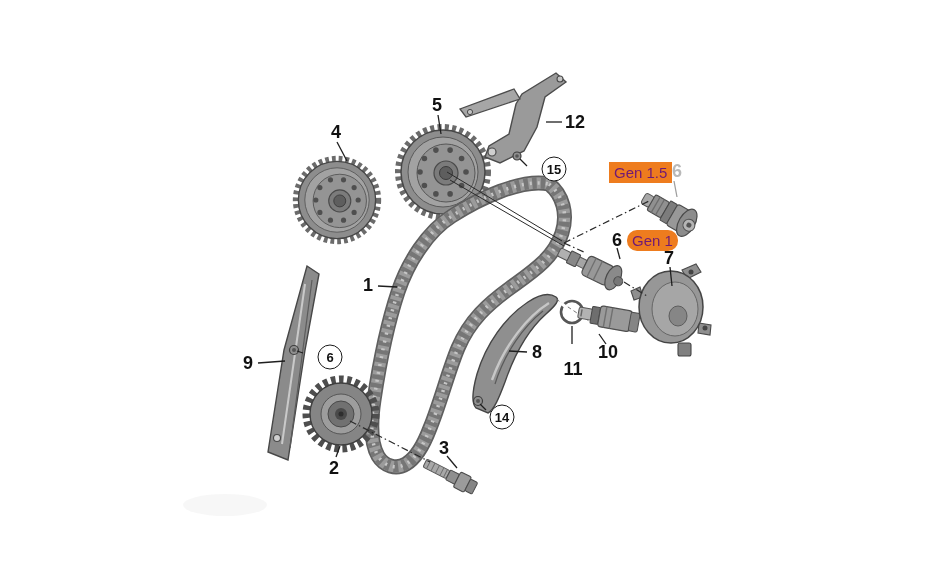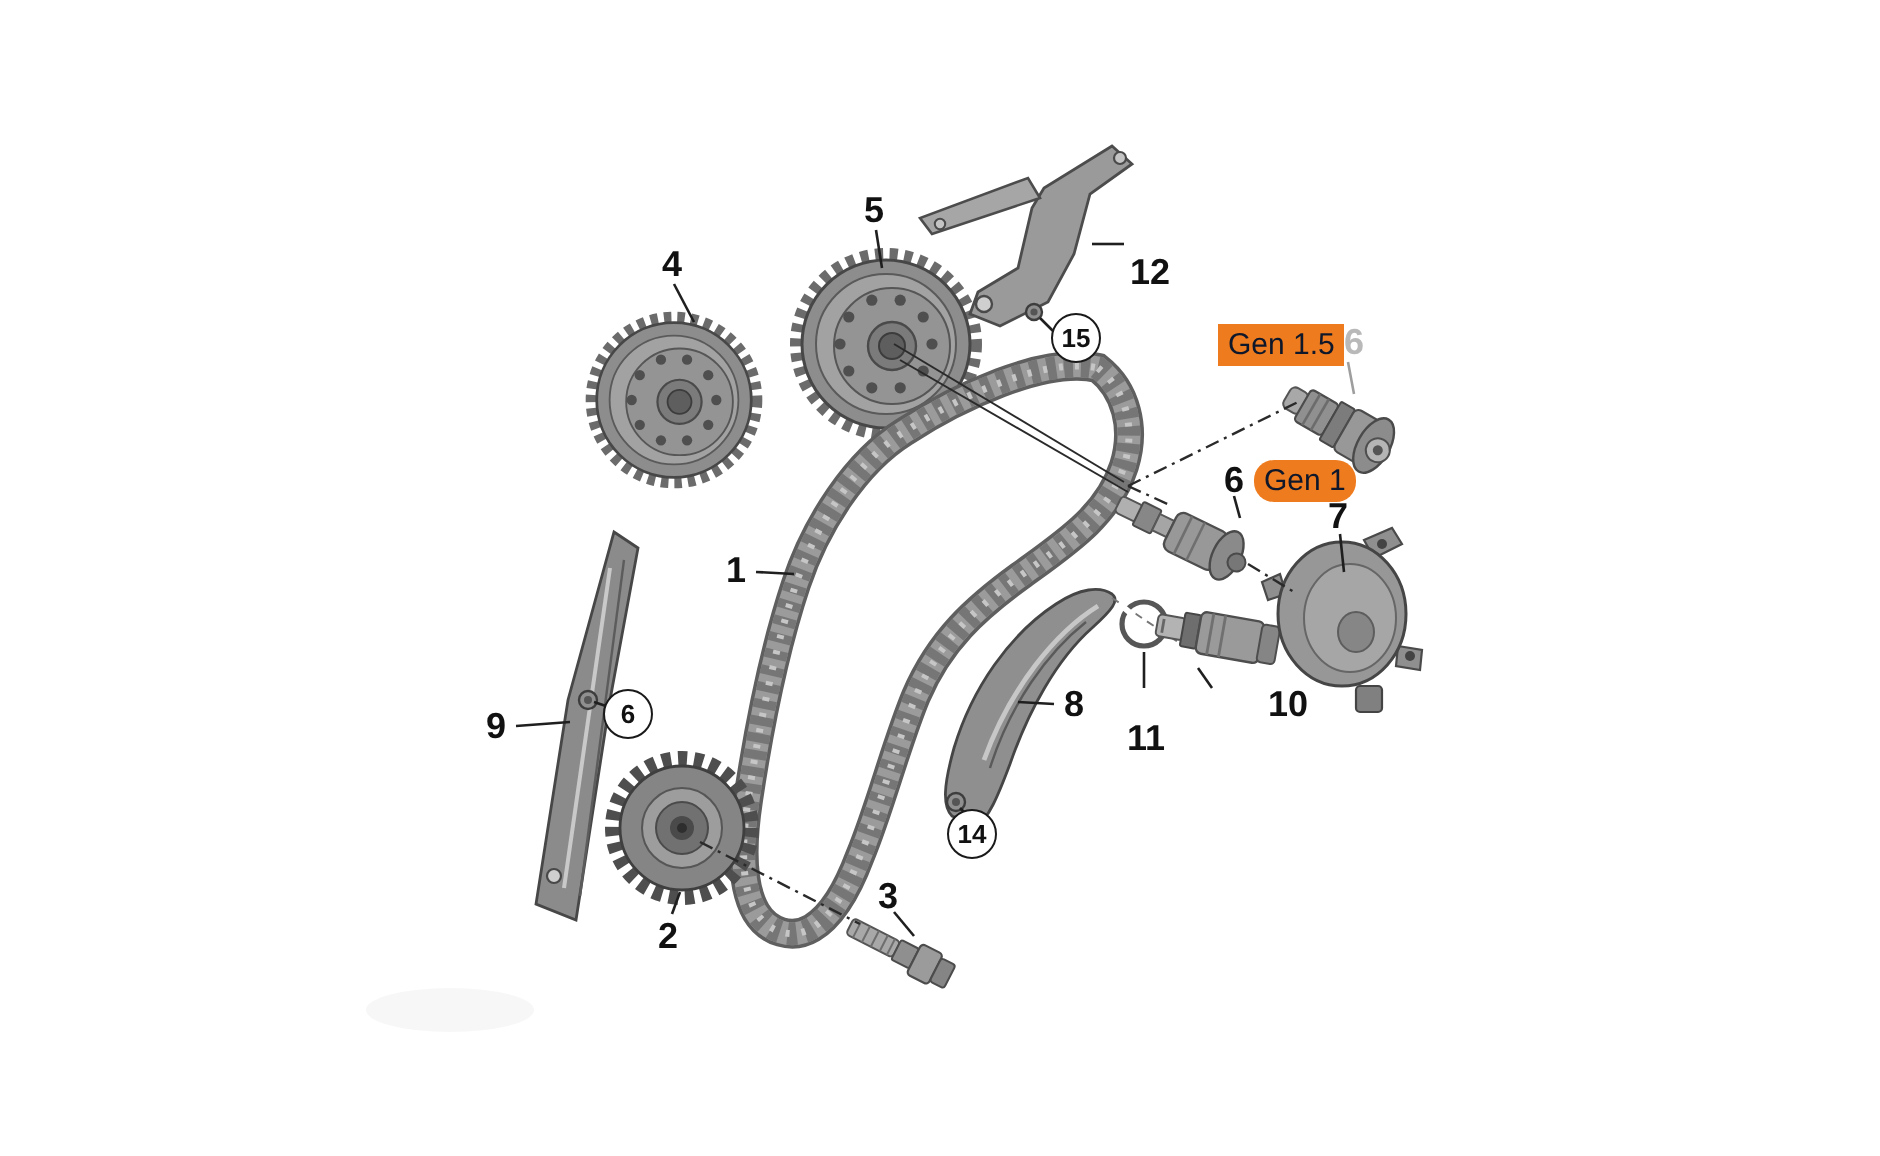--- a/index.html
+++ b/index.html
@@ -9,43 +9,43 @@
   }
   .stage svg{position:absolute;left:0;top:0;}
   
   .callout{
     position:absolute;transform:translate(-50%,-50%);
     font-weight:bold;font-size:18px;color:#111;letter-spacing:0px;
     line-height:1;user-select:none;cursor:pointer;
   }
   .callout.circled{
     width:23px;height:23px;border:1.6px solid #1a1a1a;border-radius:50%;
-    background:#ffffff;font-size:13px;display:flex;align-items:center;justify-content:center;
+    background:#ffffff;font-size:13px;display:flex;align-items:center;justify-content:center;margin-left:16px;
   }
   .callout.muted{color:#b9b9b9;}
   
   .co-1{left:368px;top:285px;}
   .co-2{left:334px;top:468px;}
   .co-3{left:444px;top:448px;}
   .co-4{left:336px;top:132px;}
   .co-5{left:437px;top:105px;}
   .co-6{left:617px;top:240px;}
   .co-7{left:669px;top:258px;}
   .co-8{left:537px;top:352px;}
   .co-9{left:248px;top:363px;}
-  .co-10{left:644px;top:352px;text-align:right;}
+  .co-10{left:608px;top:352px;text-align:right;}
   .co-11{left:573px;top:369px;}
-  .co-12{left:575px;top:136px;}
+  .co-12{left:575px;top:122px;}
   .co-13{left:314px;top:357px;}
   .co-14{left:486px;top:417px;}
   .co-15{left:538px;top:169px;}
   .co-16{left:672px;top:171px;}
   
   .gen-tag{
-    position:absolute;background:#ee7c1e;color:#0f172a;
+    position:absolute;background:#ee7c1e;color:#701a75;
     font-size:15px;line-height:21px;padding:0 5px;white-space:nowrap;
     cursor:pointer;
   }
   .tag-gen15{left:609px;top:162px;}
   .tag-gen1{left:627px;top:230px;border-radius:10px;}
 </style>
 </head>
 <body>
 
 <div class="stage">

